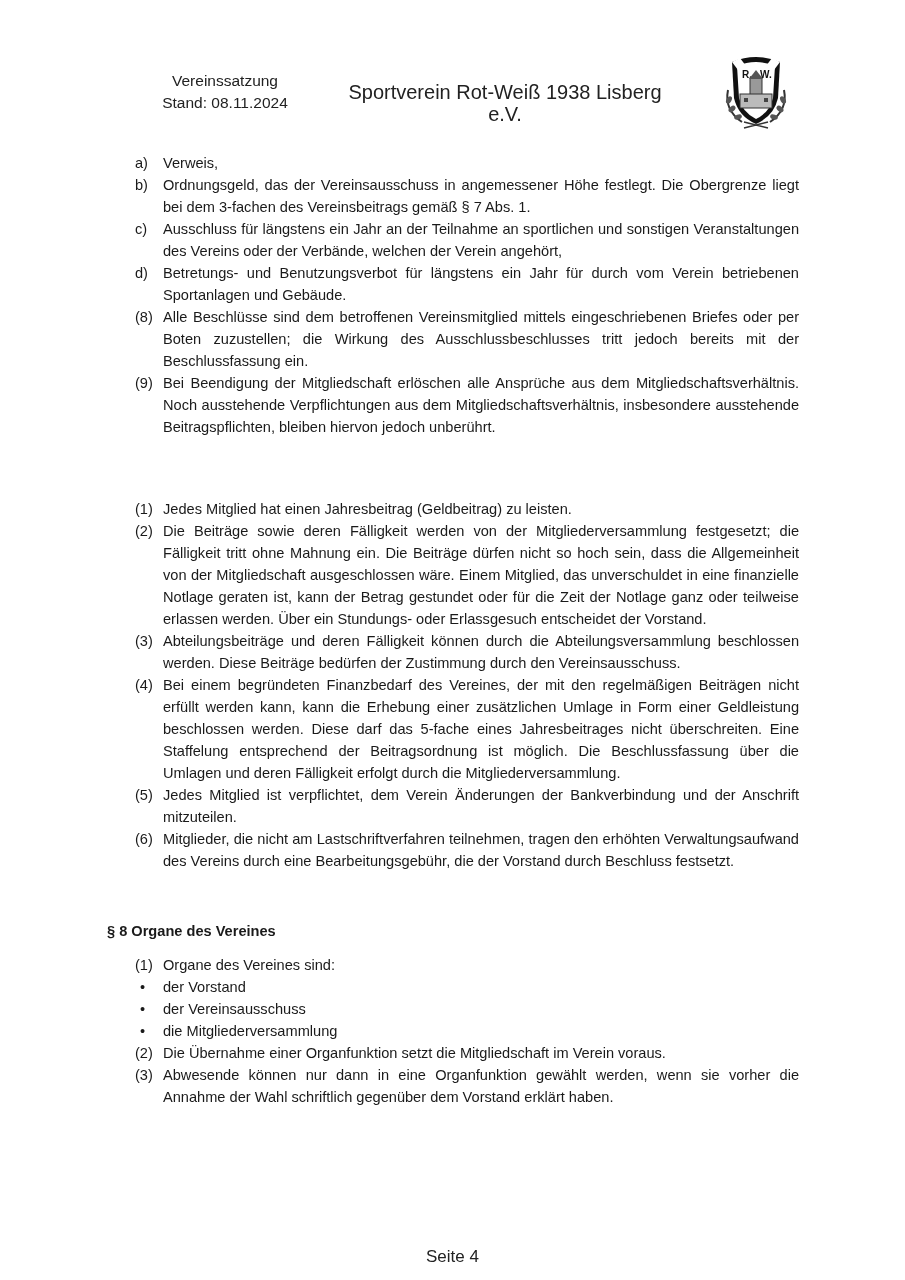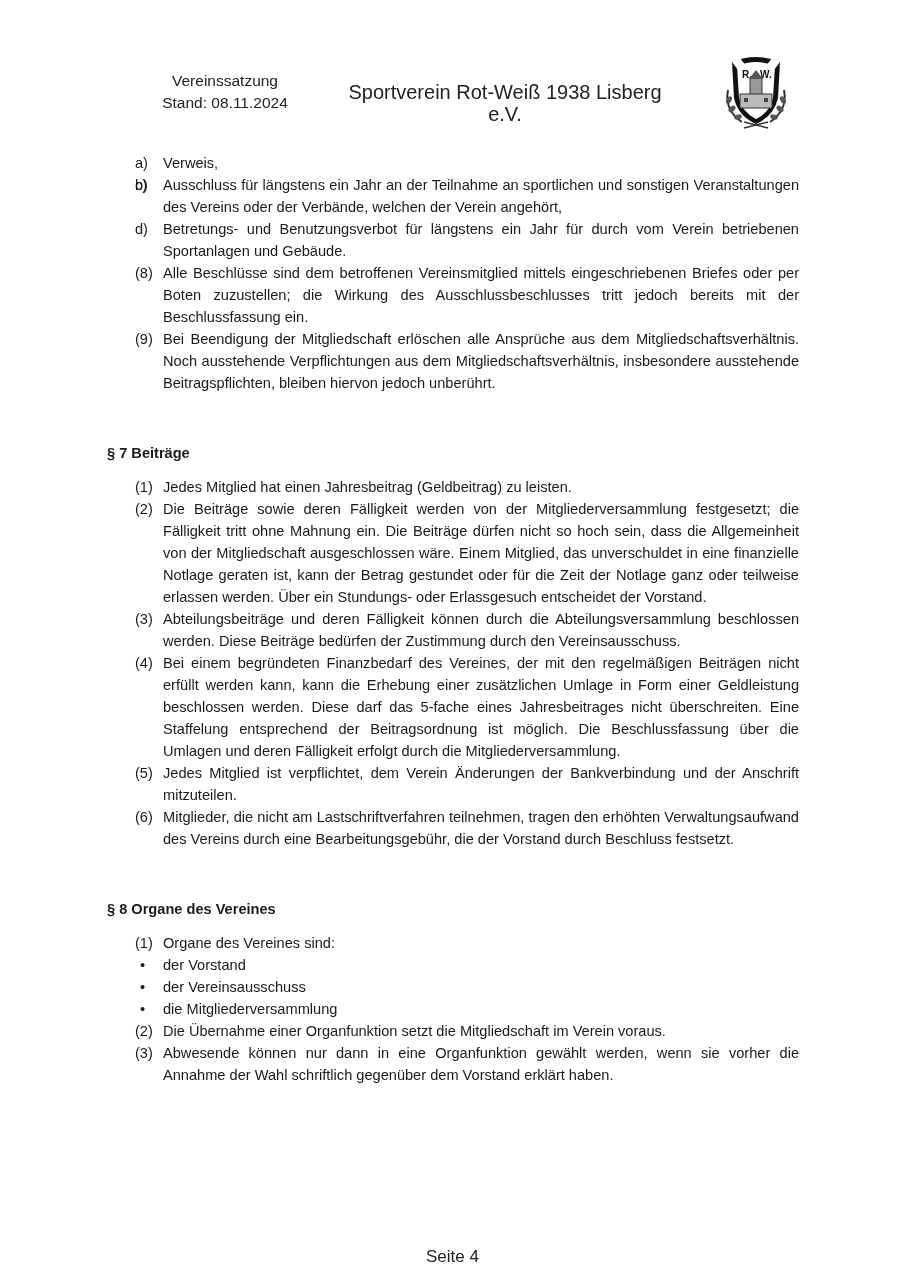--- a/index.html
+++ b/index.html
@@ -62,29 +62,28 @@
       <rect x="20" y="40" width="32" height="14" fill="#bbb" stroke="#333" stroke-width="1"></rect>
       <rect x="24" y="44" width="4" height="4" fill="#444"></rect>
       <rect x="44" y="44" width="4" height="4" fill="#444"></rect>
     </svg>
   </div>
 
   <div class="content">
 
     <ul class="list">
       <li class="item"><span class="lbl">a)</span><span>Verweis,</span></li>
-      <li class="item"><span class="lbl">b)</span></li>
+      <li class="item"><span class="lbl">b)</span><span>Ordnungsgeld, das der Vereinsausschuss in angemessener Höhe festlegt. Die Obergrenze liegt bei dem 3-fachen des Vereinsbeitrags gemäß § 7 Abs. 1.</span></li>
       <li class="item"><span class="lbl">c)</span><span>Ausschluss für längstens ein Jahr an der Teilnahme an sportlichen und sonstigen Veranstaltungen des Vereins oder der Verbände, welchen der Verein angehört,</span></li>
       <li class="item"><span class="lbl">d)</span><span>Betretungs- und Benutzungsverbot für längstens ein Jahr für durch vom Verein betriebenen Sportanlagen und Gebäude.</span></li>
       <li class="item"><span class="lbl">(8)</span><span>Alle Beschlüsse sind dem betroffenen Vereinsmitglied mittels eingeschriebenen Briefes oder per Boten zuzustellen; die Wirkung des Ausschlussbeschlusses tritt jedoch bereits mit der Beschlussfassung ein.</span></li>
       <li class="item"><span class="lbl">(9)</span><span>Bei Beendigung der Mitgliedschaft erlöschen alle Ansprüche aus dem Mitgliedschaftsverhältnis. Noch ausstehende Verpflichtungen aus dem Mitgliedschaftsverhältnis, insbesondere ausstehende Beitragspflichten, bleiben hiervon jedoch unberührt.</span></li>
     </ul>
 
     <div class="gap-section"></div>
-    <h2 class="heading">§ 7 Beiträge</h2>
     <div class="gap-heading"></div>
 
     <ul class="list">
       <li class="item"><span class="lbl">(1)</span><span>Jedes Mitglied hat einen Jahresbeitrag (Geldbeitrag) zu leisten.</span></li>
       <li class="item"><span class="lbl">(2)</span><span>Die Beiträge sowie deren Fälligkeit werden von der Mitgliederversammlung festgesetzt; die Fälligkeit tritt ohne Mahnung ein. Die Beiträge dürfen nicht so hoch sein, dass die Allgemeinheit von der Mitgliedschaft ausgeschlossen wäre. Einem Mitglied, das unverschuldet in eine finanzielle Notlage geraten ist, kann der Betrag gestundet oder für die Zeit der Notlage ganz oder teilweise erlassen werden. Über ein Stundungs- oder Erlassgesuch entscheidet der Vorstand.</span></li>
       <li class="item"><span class="lbl">(3)</span><span>Abteilungsbeiträge und deren Fälligkeit können durch die Abteilungsversammlung beschlossen werden. Diese Beiträge bedürfen der Zustimmung durch den Vereinsausschuss.</span></li>
       <li class="item"><span class="lbl">(4)</span><span>Bei einem begründeten Finanzbedarf des Vereines, der mit den regelmäßigen Beiträgen nicht erfüllt werden kann, kann die Erhebung einer zusätzlichen Umlage in Form einer Geldleistung beschlossen werden. Diese darf das 5-fache eines Jahresbeitrages nicht überschreiten. Eine Staffelung entsprechend der Beitragsordnung ist möglich. Die Beschlussfassung über die Umlagen und deren Fälligkeit erfolgt durch die Mitgliederversammlung.</span></li>
       <li class="item"><span class="lbl">(5)</span><span>Jedes Mitglied ist verpflichtet, dem Verein Änderungen der Bankverbindung und der Anschrift mitzuteilen.</span></li>
       <li class="item"><span class="lbl">(6)</span><span>Mitglieder, die nicht am Lastschriftverfahren teilnehmen, tragen den erhöhten Verwaltungsaufwand des Vereins durch eine Bearbeitungsgebühr, die der Vorstand durch Beschluss festsetzt.</span></li>
     </ul>

